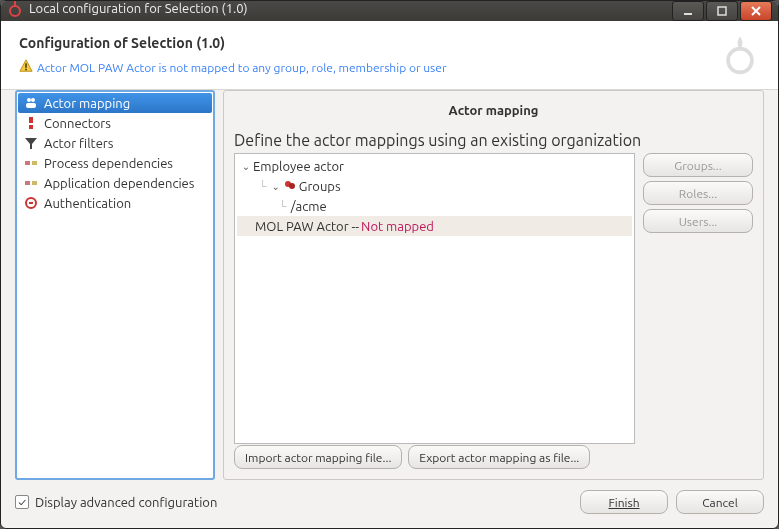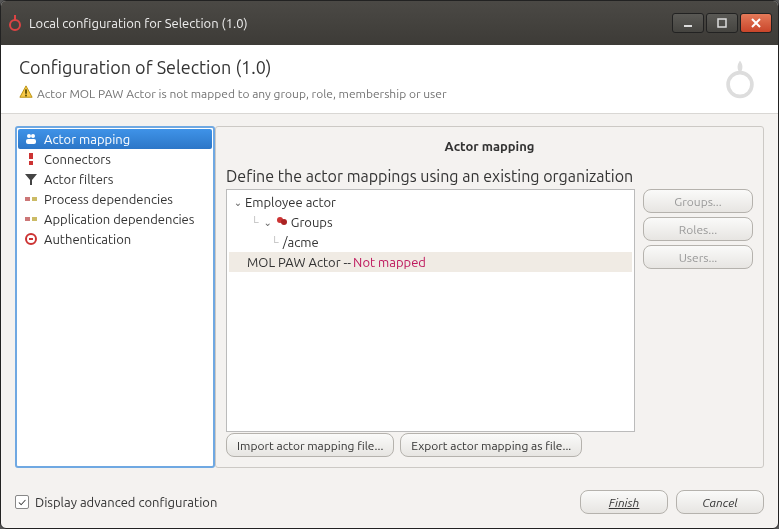--- a/index.html
+++ b/index.html
@@ -21,24 +21,24 @@
     height: 529px;
     border-radius: 6px;
     overflow: hidden;
     display: flex;
     flex-direction: column;
     box-shadow: inset 0 0 0 1px rgba(255,255,255,0.2);
   }
 
   
   .titlebar {
-    height: 44px;
+    height: 20px;
     background: linear-gradient(to bottom, #4b4945, #3d3b37);
     display: flex;
-    align-items: center;
+    align-items: flex-start;
     padding: 0 6px;
     color: #eee;
     font-size: 13px;
   }
   .titlebar .tb-icon {
     width: 16px; height: 16px; margin-right: 6px;
     display: inline-flex; align-items:center; justify-content:center;
   }
   .titlebar .title { flex:1; }
   .tb-buttons { display:flex; gap:0; }
@@ -58,35 +58,35 @@
   .header {
     background: #fff;
     padding: 10px 14px 10px 18px;
     border-bottom: 1px solid #d9d7d4;
     display:flex;
     align-items:center;
   }
   .header-left { flex:1; }
   .header h1 {
     margin: 0 0 8px 0;
-    font-size: 18px;
-    font-weight: normal;
-  }
-  .warn-row { display:flex; align-items:center; gap:4px; font-size: 12px; color:#737373; }
+    font-size: 14px;
+    font-weight: bold;
+  }
+  .warn-row { display:flex; align-items:center; gap:4px; font-size: 12px; color:#3b82f6; }
   .header-logo {
     width: 48px; height:48px;
     display:flex; align-items:center; justify-content:center;
     color:#ccc;
   }
 
   .content {
     flex:1;
     display:flex;
-    padding: 12px 14px;
-    gap: 0;
+    padding: 0 14px;
+    gap: 8px;
   }
 
   .sidebar {
     width: 200px;
     border: 2px solid #6fa8e2;
     border-radius: 3px;
     background:#fff;
     padding: 1px;
   }
   .side-item {
@@ -149,21 +149,21 @@
     padding: 10px 14px 14px 14px;
     display:flex; align-items:center;
   }
   .chk-row { display:flex; align-items:center; gap:6px; font-size:13px; }
   .chkbox {
     width:14px; height:14px; border:1px solid #888; background:#fff;
     display:inline-flex; align-items:center; justify-content:center;
     border-radius:2px; font-size:11px; color:#2a2a2a;
   }
   .footer-spacer { flex:1; }
-  .footer .btn { min-width:88px;font-style:italic; }
+  .footer .btn { min-width:88px; }
 </style>
 </head>
 <body>
 
 <div class="window">
 
   <div class="titlebar">
     <span class="tb-icon">
       <svg viewBox="0 0 16 16">
           <circle cx="8" cy="10" r="5" fill="none" stroke="#d44" stroke-width="2"></circle>

